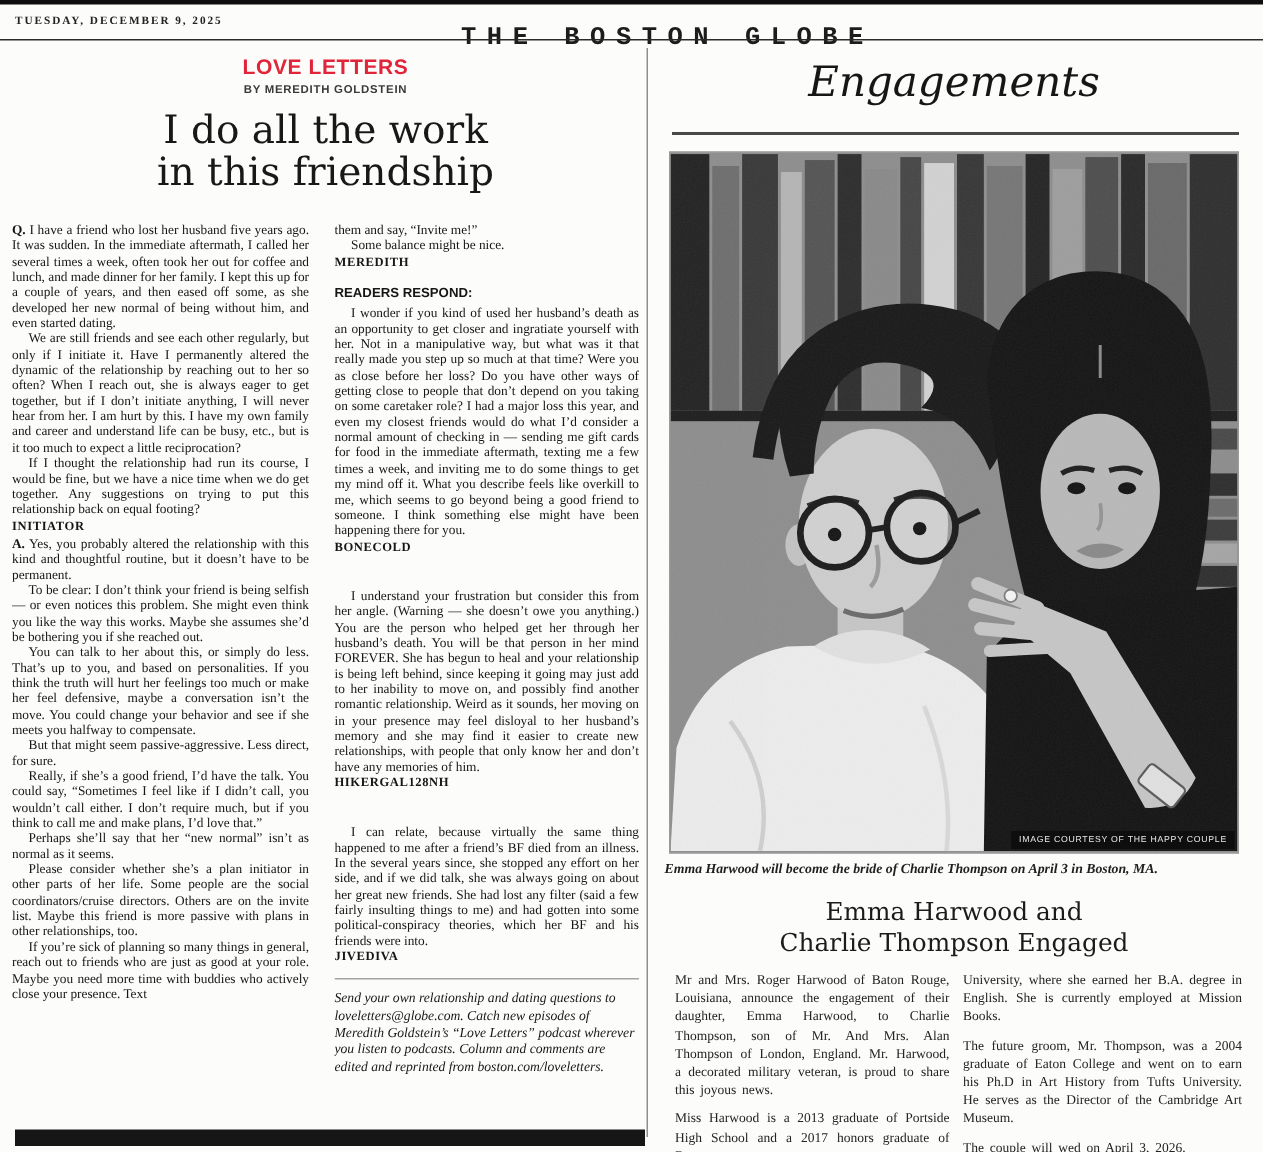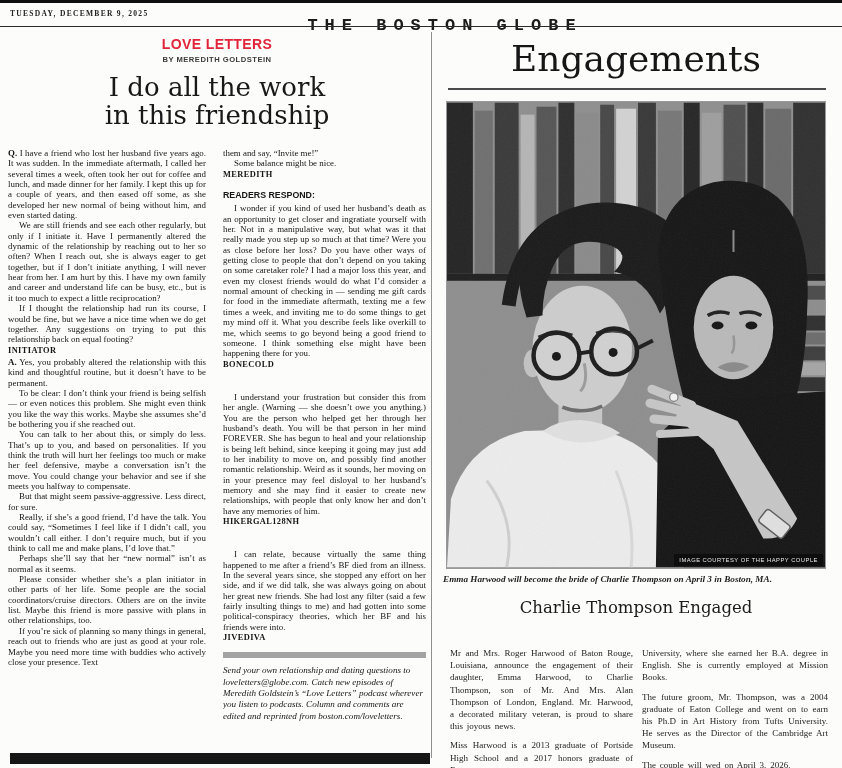--- a/index.html
+++ b/index.html
@@ -26,28 +26,28 @@
   .col1{left:8px;width:198px;}
   .col2{left:223px;width:203px;}
   .col p{margin:0;font-size:8.9px;line-height:10.35px;text-align:justify;color:#161616;}
   .col p.ind{text-indent:11px;}
   .col p.sp{margin-top:22px;}
   .qa{font-weight:bold;}
   .sig{text-align:left;font-weight:bold;font-size:8.4px !important;
         letter-spacing:.4px;margin:1px 0 1px 0 !important;font-family:Liberation Serif, serif;}
   .respond{font-family:"Liberation Sans",sans-serif;font-weight:bold;
         font-size:8.8px !important;text-align:left !important;margin:10px 0 3px 0 !important;}
-  .note{font-style:italic;border-top:6px solid #a3a3a3;margin-top:9px !important;
+  .note{font-style:italic;border-top:1px solid #a3a3a3;margin-top:9px !important;
         padding-top:7px;font-size:9.1px !important;line-height:11.3px !important;
         text-align:left !important;}
   .divider{position:absolute;left:431px;top:32px;bottom:10px;width:1px;background:#8f8f8f;}
   .bottom-bar{position:absolute;left:10px;top:753px;width:420px;height:11px;background:#161616;}
   
   .eng-title{position:absolute;left:440px;top:38px;width:392px;text-align:center;
-        font-family:"DejaVu Serif",serif;font-size:36px;color:#161616;}
+        font-family:"DejaVu Serif",serif;font-style:italic;font-size:28px;color:#161616;}
   .eng-rule{position:absolute;left:448px;top:88px;width:378px;height:2px;background:#4a4a4a;}
   .photo{position:absolute;left:446px;top:101px;width:380px;height:468px;
         border:1px solid #9a9a9a;box-sizing:border-box;background:#8e8e8e;overflow:hidden;}
   .photo svg{display:block;}
   .credit{position:absolute;right:2px;bottom:2px;background:rgba(12,12,12,.88);
         color:#e8e8e8;font-family:"Liberation Sans",sans-serif;font-size:5.8px;
         letter-spacing:.5px;padding:3px 5px;}
   .caption{position:absolute;left:443px;top:574px;width:390px;font-weight:bold;
         font-style:italic;font-size:9.2px;color:#1f1f1f;}
   .eng-headline{position:absolute;left:440px;top:597px;width:392px;text-align:center;
@@ -195,20 +195,21 @@
         </g>
       </g>
       <rect width="380" height="467" filter="url(#grain)" opacity="0.07"></rect>
     </svg>
     <div class="credit">IMAGE COURTESY OF THE HAPPY COUPLE</div>
   </div>
 
   <div class="caption">Emma Harwood will become the bride of Charlie Thompson on April 3 in Boston, MA.</div>
 
   <div class="eng-headline">
+    <div>Emma Harwood and</div>
     <div>Charlie Thompson Engaged</div>
   </div>
 
   <div class="ecol ecolA">
     <p>Mr and Mrs. Roger Harwood of Baton Rouge, Louisiana, announce the engagement of their daughter, Emma Harwood, to Charlie Thompson, son of Mr. And Mrs. Alan Thompson of London, England. Mr. Harwood, a decorated military veteran, is proud to share this joyous news.</p>
     <p>Miss Harwood is a 2013 graduate of Portside High School and a 2017 honors graduate of Boston</p>
   </div>
   <div class="ecol ecolB">
     <p>University, where she earned her B.A. degree in English. She is currently employed at Mission Books.</p>
     <p>The future groom, Mr. Thompson, was a 2004 graduate of Eaton College and went on to earn his Ph.D in Art History from Tufts University. He serves as the Director of the Cambridge Art Museum.</p>

